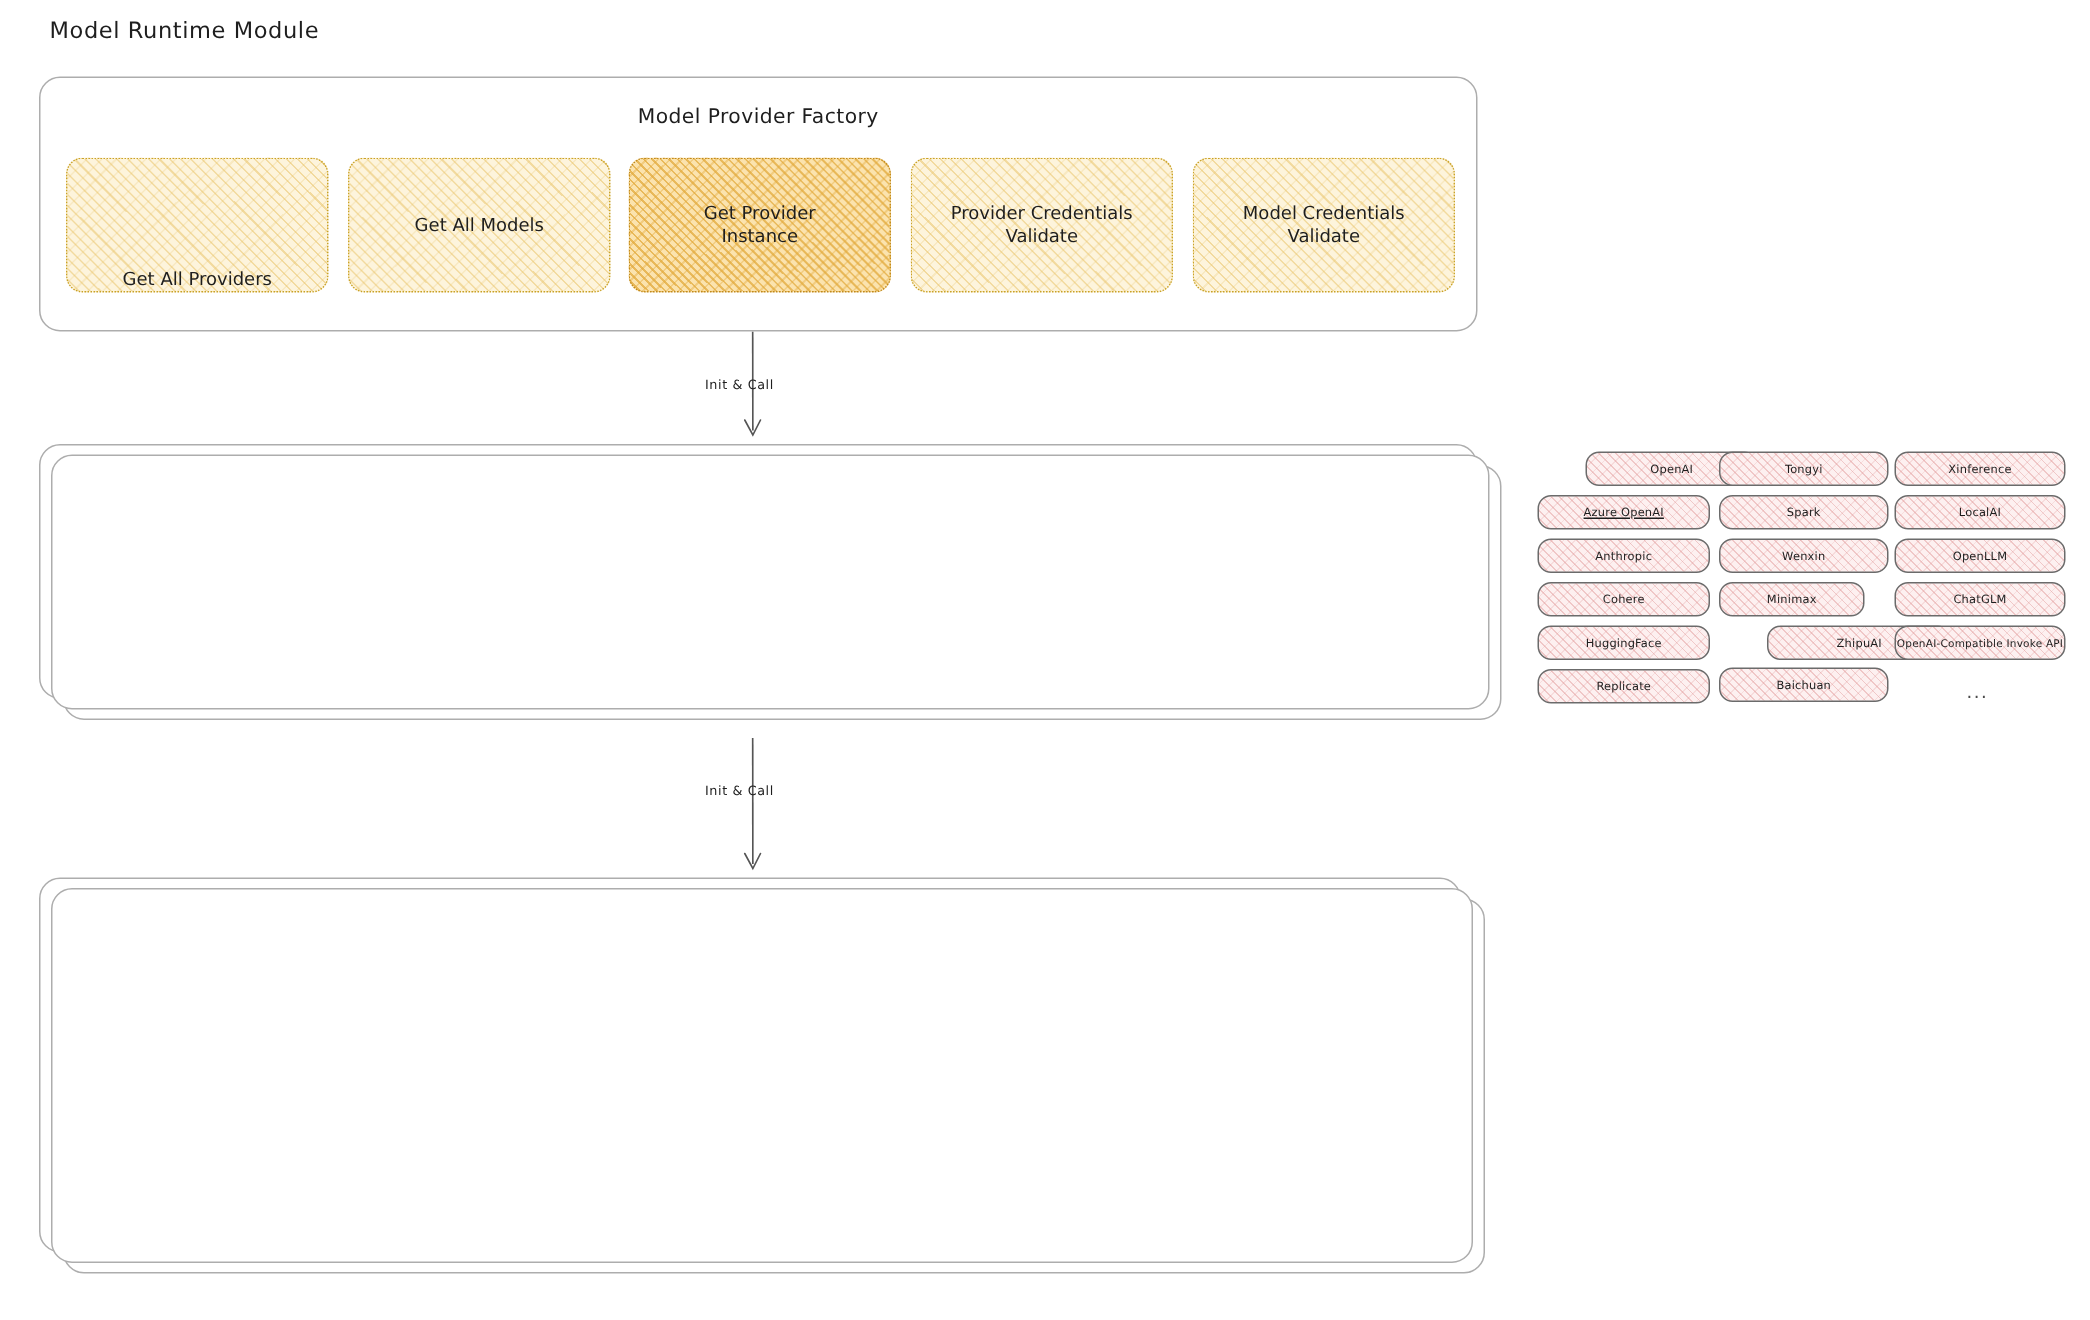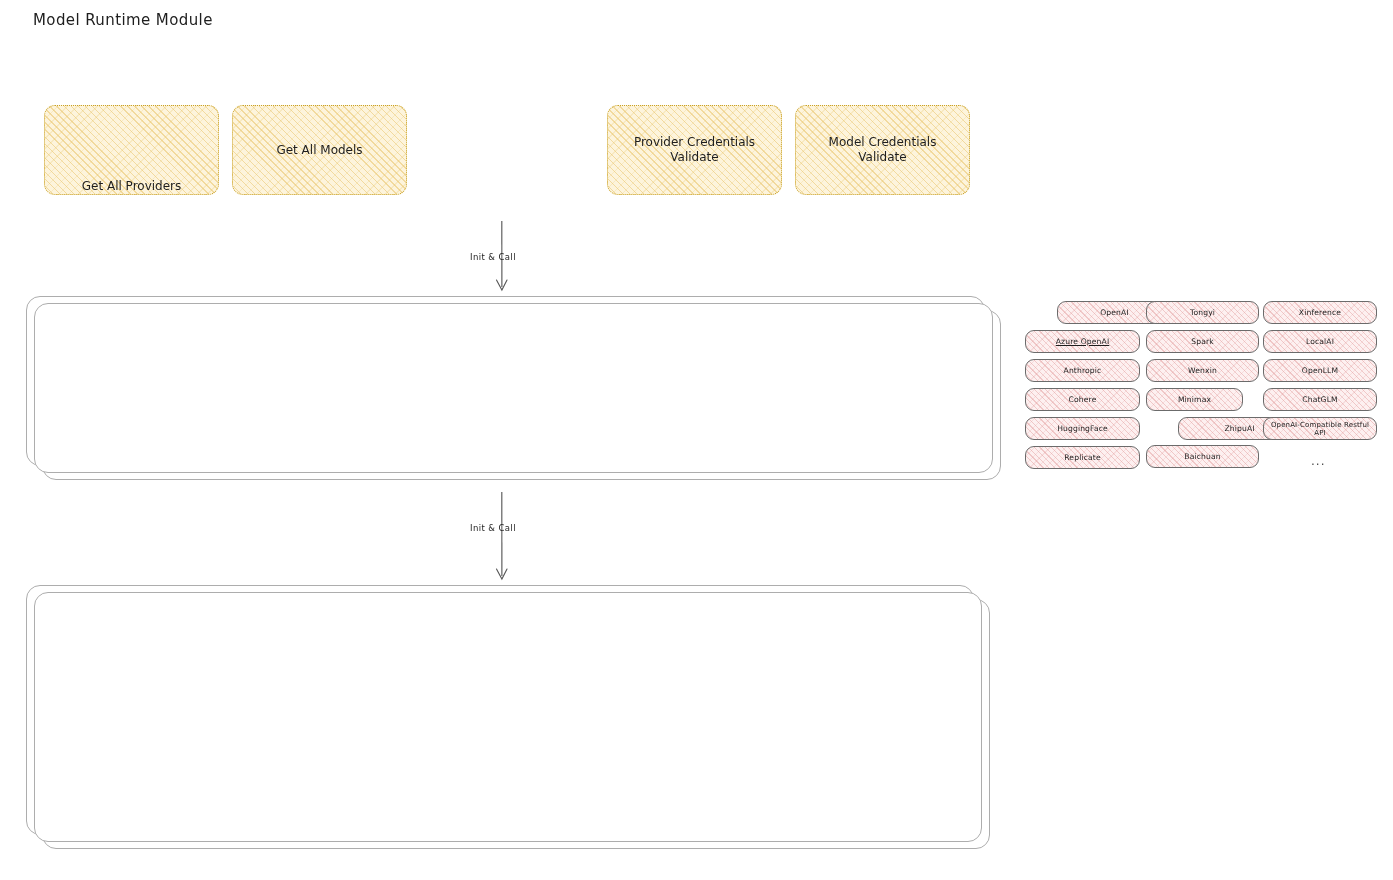--- a/index.html
+++ b/index.html
@@ -127,26 +127,32 @@
     line-height: 1;
   }
 </style>
 </head>
 <body>
 
 <div id="stage">
 
   <div class="ttl" style="left:33px; top:11px;">Model Runtime Module</div>
 
+  <div class="card" style="left:26px; top:51px; width:959px; height:170px;">
+    <div class="card-title" style="top:18px;">Model Provider Factory</div>
+  </div>
 
   <div class="ybox" style="left:44px; top:105px; width:175px; height:90px; font-size:12px;align-items:flex-end;">
     <span class="lbl">Get All Providers</span>
   </div>
   <div class="ybox" style="left:232px; top:105px; width:175px; height:90px; font-size:12px;">
     <span class="lbl">Get All Models</span>
+  </div>
+  <div class="ybox strong" style="left:419px; top:105px; width:175px; height:90px; font-size:12px;">
+    <span class="lbl">Get Provider<br>Instance</span>
   </div>
   <div class="ybox" style="left:607px; top:105px; width:175px; height:90px; font-size:12px;">
     <span class="lbl">Provider Credentials<br>Validate</span>
   </div>
   <div class="ybox" style="left:795px; top:105px; width:175px; height:90px; font-size:12px;">
     <span class="lbl">Model Credentials<br>Validate</span>
   </div>
 
   <svg class="arrow" style="left:487px; top:221px; width:30px; height:74px;" viewBox="0 0 30 74">
     <path d="M14.8 0 L14.9 66" stroke="#555" stroke-width="1.1" fill="none"></path>
@@ -217,21 +223,21 @@
   <div class="pbox" style="left:1263px; top:330px; width:114px; height:23px;">
       <span>LocalAI</span>
     </div>
   <div class="pbox" style="left:1263px; top:359px; width:114px; height:23px;">
       <span>OpenLLM</span>
     </div>
   <div class="pbox" style="left:1263px; top:388px; width:114px; height:23px;">
       <span>ChatGLM</span>
     </div>
   <div class="pbox" style="left:1263px; top:417px; width:114px; height:23px; font-size:7px;">
-      <span>OpenAI-Compatible Restful API</span>
+      <span>OpenAI-Compatible Invoke API</span>
     </div>
   <div class="ellipsis" style="left:1311px; top:455px;">...</div>
 
   <svg class="arrow" style="left:487px; top:492px; width:30px; height:92px;" viewBox="0 0 30 92">
     <path d="M14.8 0 L14.9 84" stroke="#555" stroke-width="1.1" fill="none"></path>
     <path d="M9.5 77 L14.9 87 L20 77" stroke="#555" stroke-width="1.1" fill="none" stroke-linecap="round"></path>
   </svg>
   <div class="arrow-label" style="left:470px; top:523px;">Init &amp; Call</div>
 
   <div class="card shadowlayer" style="left:42px; top:599px; width:948px; height:250px;"></div>

